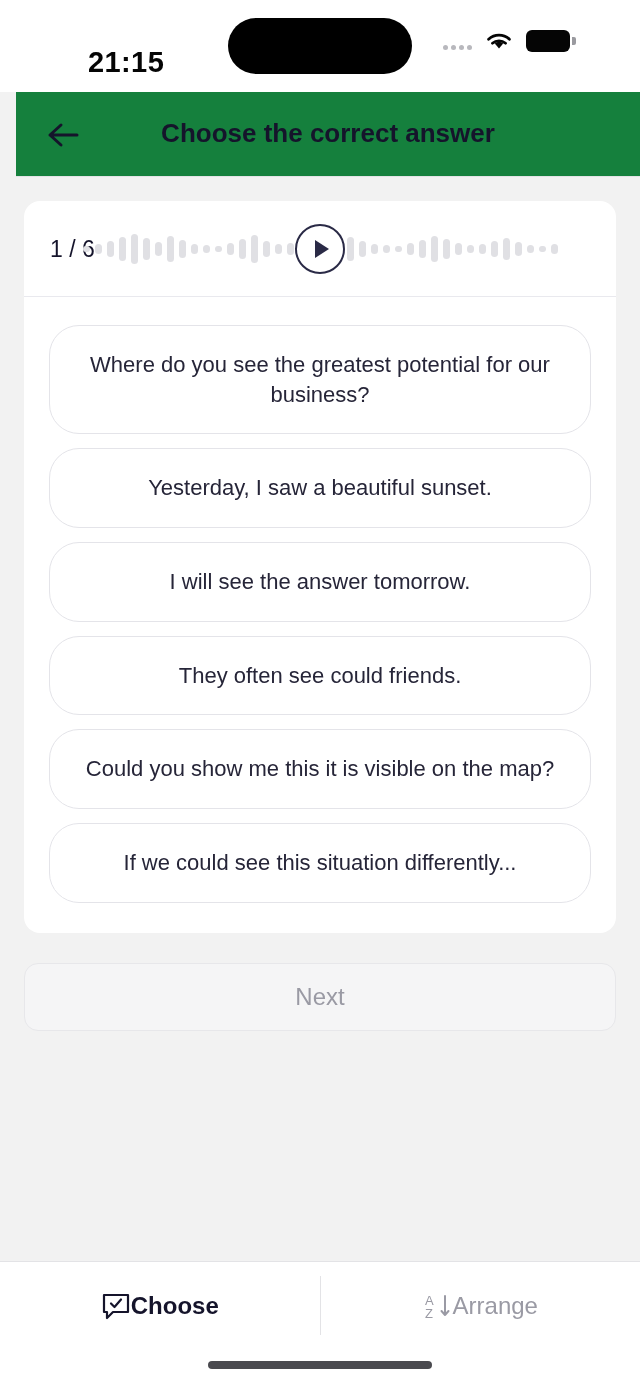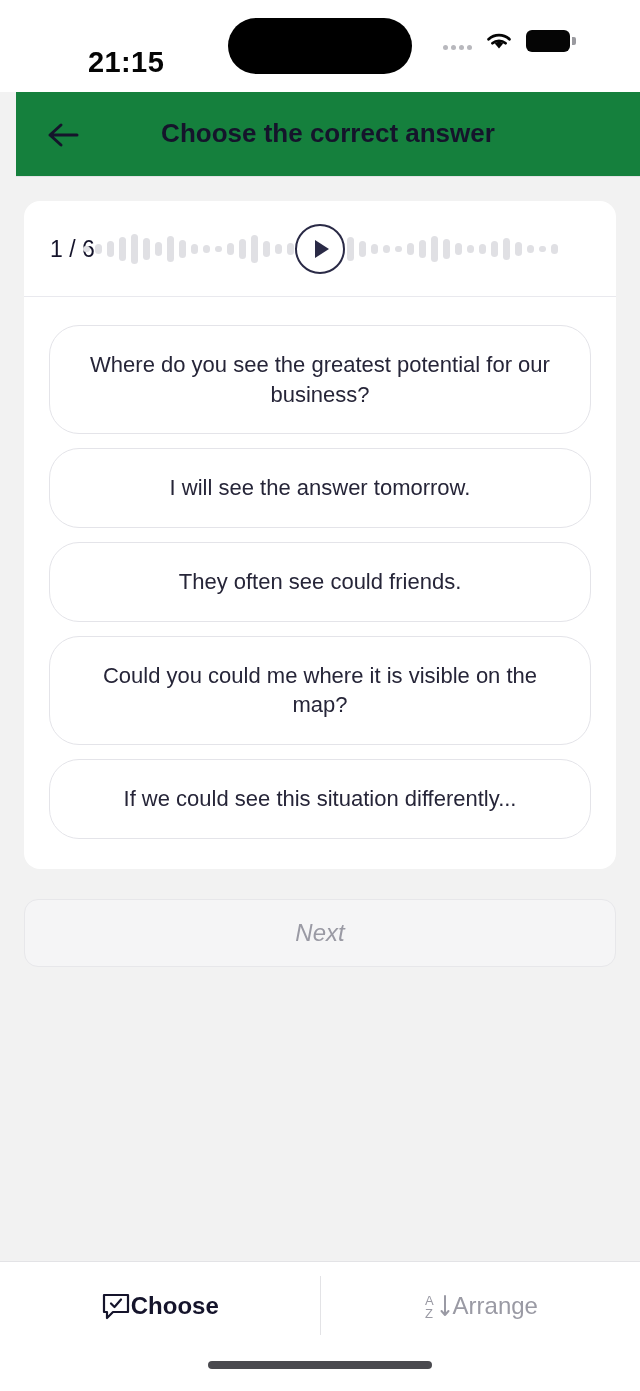--- a/index.html
+++ b/index.html
@@ -211,21 +211,20 @@
     height: 68px;
     border-radius: 14px;
     background: #f5f5f6;
     border: 1px solid #e7e7ea;
     display: flex;
     align-items: center;
     justify-content: center;
     font-size: 24px;
     color: #9a9aa4;
     cursor: pointer;
-    font-style: italic;
   }
 
   
   .tab-bar {
     flex: 0 0 auto;
     height: 88px;
     background: #ffffff;
     border-top: 1px solid #e3e3e6;
     display: flex;
   }
@@ -342,23 +341,24 @@
             <i style="height: 6px;"></i>
             <i style="height: 10px;"></i>
           </div>
         <div class="play-btn">
           <div class="play-tri"></div>
         </div>
       </div>
 
       <div class="options">
         <div class="option tall">Where do you see the greatest potential for our business?</div>
+        <div class="option">Yesterday, I saw a beautiful sunset.</div>
         <div class="option">I will see the answer tomorrow.</div>
         <div class="option">They often see could friends.</div>
-        <div class="option">Could you could me where it is visible on the map?</div>
+        <div class="option">Could you show me this it is visible on the map?</div>
         <div class="option">If we could see this situation differently...</div>
       </div>
 
     </div>
 
     <div class="next-btn">Next</div>
 
   </div>
 
   <div class="tab-bar">

